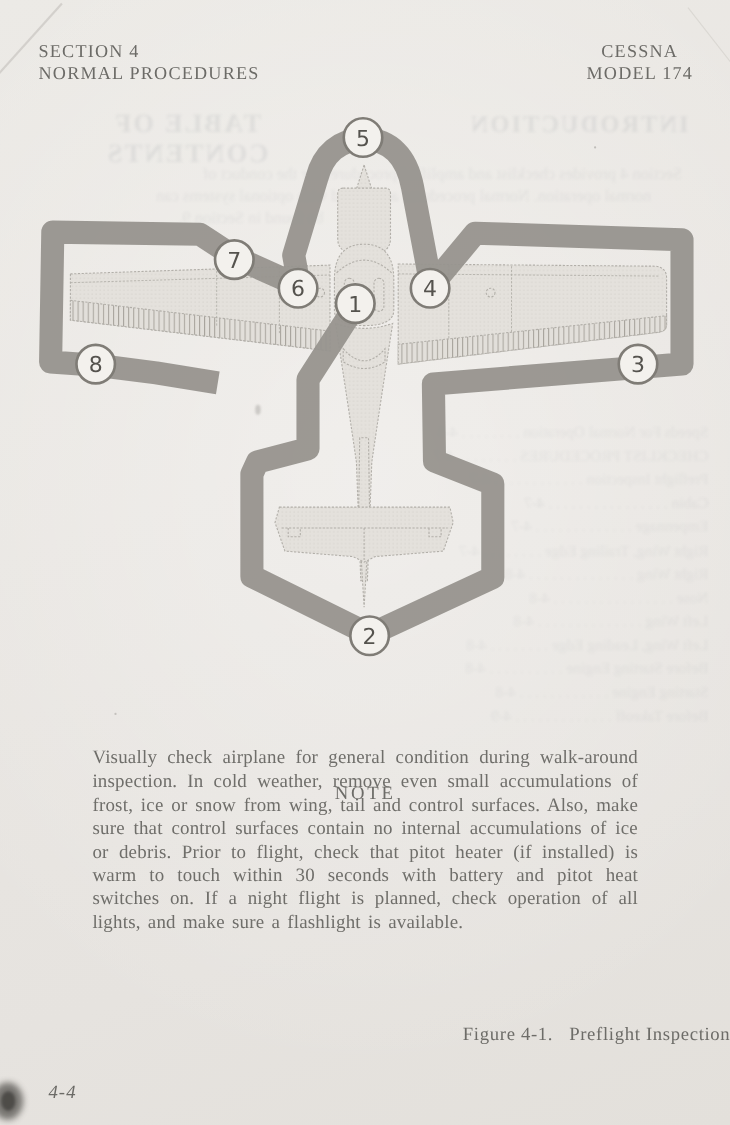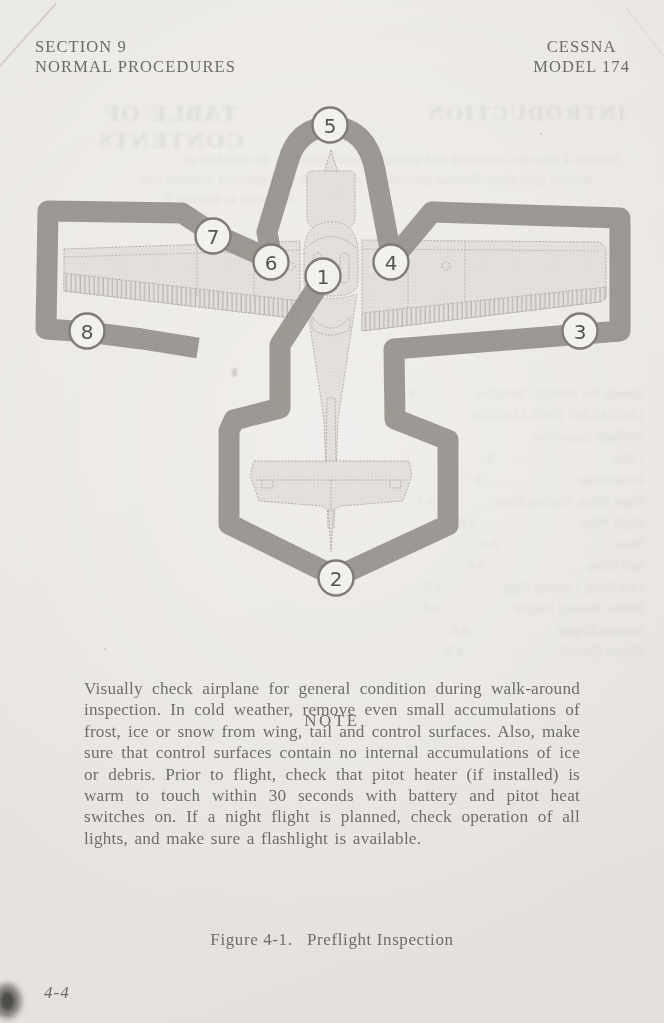--- a/index.html
+++ b/index.html
@@ -13,21 +13,21 @@
   }
   .hdr{position:absolute;top:37px;font-size:16.5px;line-height:19.5px;letter-spacing:1.1px;color:#6c6b67;}
   .hdr-left{left:35px;text-align:left;}
   .hdr-right{right:34px;text-align:center;}
   .diagram-svg{position:absolute;left:0;top:0;z-index:3;}
   .note-heading{position:absolute;left:0;right:0;top:678px;text-align:center;
     font-size:17px;letter-spacing:2.5px;color:#6d6c68;z-index:4;margin-top:33px;}
   .note-body{position:absolute;left:84px;top:678px;width:496px;margin:0;
     font-size:17.2px;line-height:21.4px;text-align:justify;letter-spacing:.2px;
     word-spacing:2px;color:#6f6e6a;z-index:4;}
-  .figure-caption{position:absolute;left:0;right:0;top:930px;text-align:center;
+  .figure-caption{position:absolute;left:0;right:0;top:930px;text-align:right;
     font-size:17px;letter-spacing:.6px;white-space:pre;color:#6d6c68;z-index:4;}
   .page-number{position:absolute;left:44px;top:983px;font-size:17px;letter-spacing:1px;color:#6b6a66;z-index:4;font-style:italic;}
   
   .ghost{position:absolute;transform:scaleX(-1);color:#5c6570;z-index:1;
     font-family:"Liberation Serif",serif;pointer-events:none;}
   .ghost-h{font-weight:bold;font-size:24px;letter-spacing:2px;filter:blur(1.6px);opacity:.10;}
   .ghost-line{font-size:15px;filter:blur(1.4px);opacity:.085;white-space:nowrap;overflow:hidden;}
   .ghost-toc{font-size:14px;filter:blur(1.5px);opacity:.08;white-space:nowrap;overflow:hidden;}
   .ghost-mid{font-weight:bold;font-size:21px;letter-spacing:2px;filter:blur(2.4px);opacity:.065;}
   
@@ -68,21 +68,21 @@
     </div>
 
   <div class="crease crease-tl"></div>
   <div class="crease crease-tr"></div>
   <div class="speck" style="left:232px;top:368px;width:5px;height:9px;opacity:.35;filter:blur(1px);"></div>
   <div class="speck" style="left:324px;top:504px;width:3px;height:3px;opacity:.5;"></div>
   <div class="speck" style="left:540px;top:133px;width:2px;height:2px;opacity:.45;"></div>
   <div class="speck" style="left:104px;top:648px;width:2px;height:2px;opacity:.4;"></div>
 
   <div class="hdr hdr-left">
-    <div>SECTION 9</div>
+    <div>SECTION 4</div>
     <div>NORMAL PROCEDURES</div>
   </div>
   <div class="hdr hdr-right">
     <div>CESSNA</div>
     <div>MODEL 174</div>
   </div>
 
   <svg class="diagram-svg" width="664" height="660" viewBox="0 0 664 660">
     <defs>
       <pattern id="stip" width="3.6" height="3.6" patternUnits="userSpaceOnUse">

